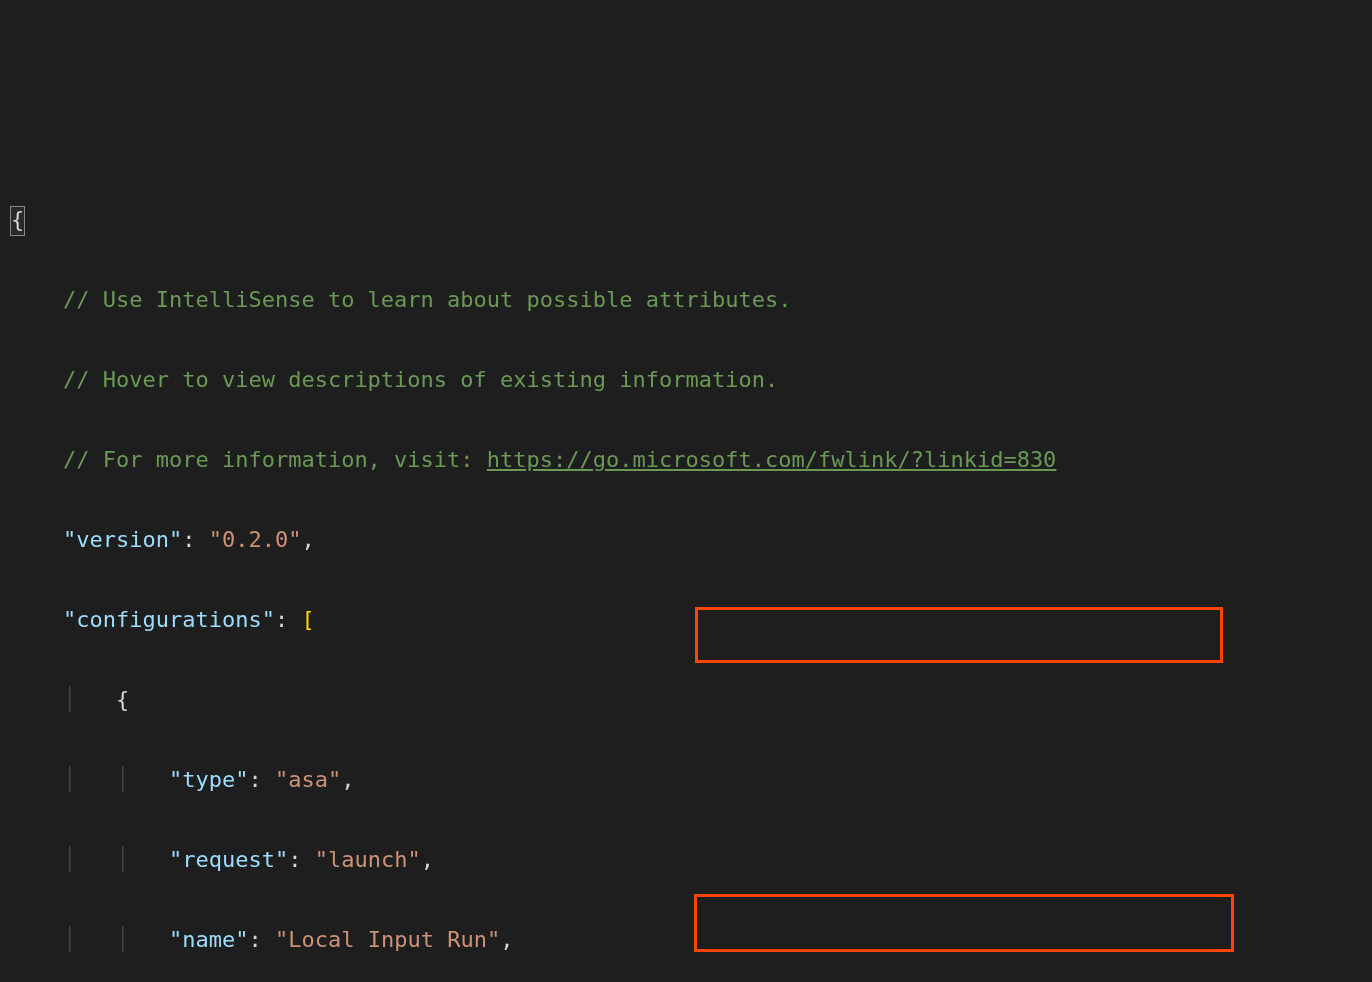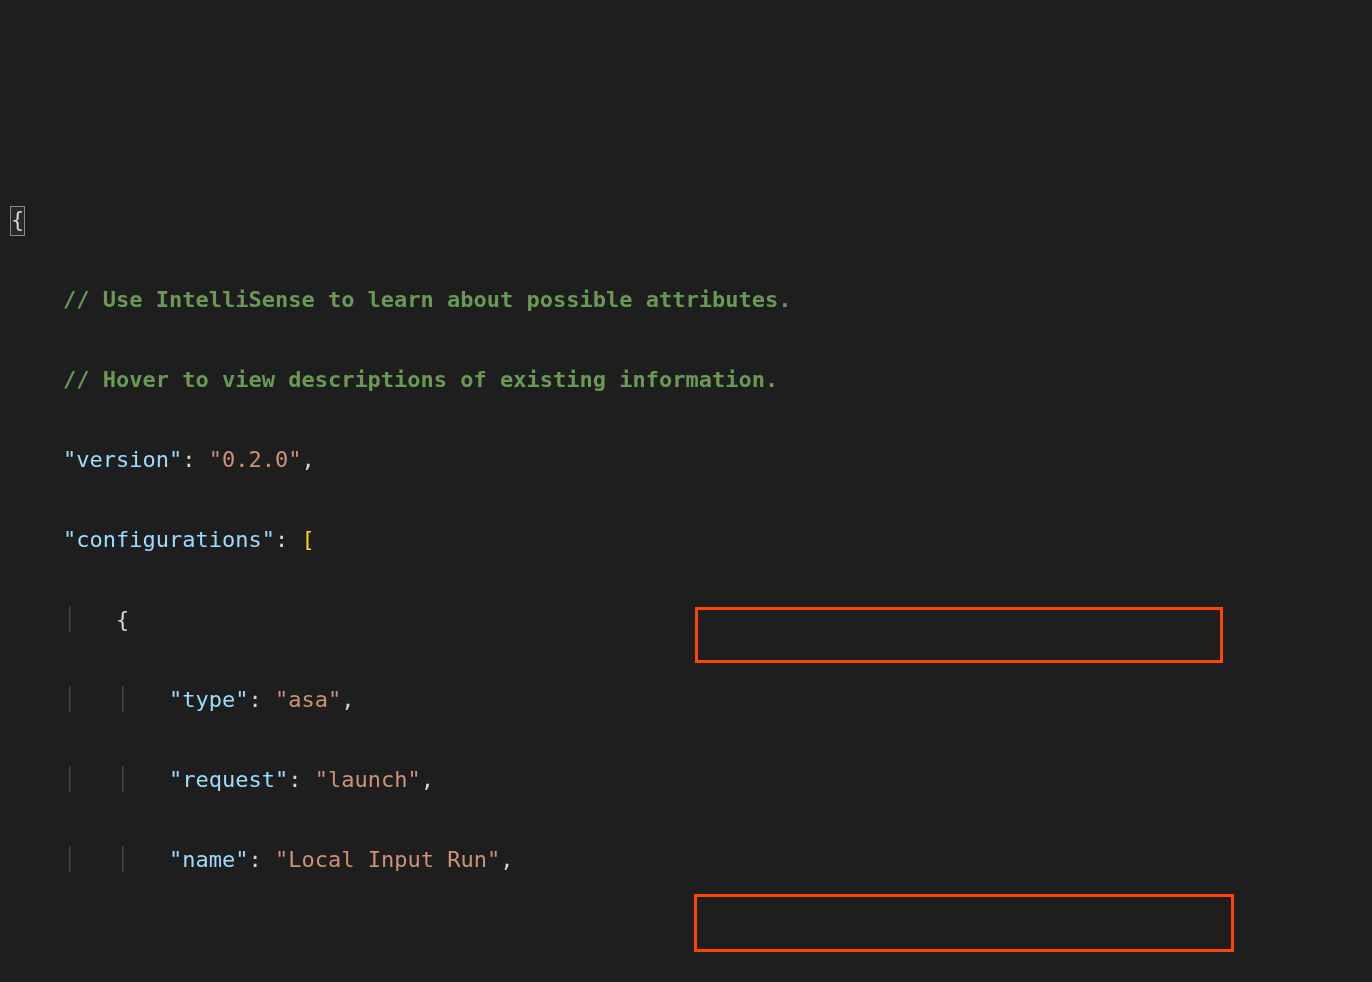--- a/index.html
+++ b/index.html
@@ -15,21 +15,21 @@
     height: 982px;
   }
   .editor {
     padding: 0;
     position: relative;
   }
   .line {
     height: 40px;
     padding-left: 10px;
   }
-  .comment { color: #6a9955; font-weight: bold; }
+  .comment { color: #6a9955; }
   .key { color: #9cdcfe; }
   .string { color: #ce9178; }
   .punct { color: #d4d4d4; }
   .brace { color: #d4d4d4; }
   .bracket-yellow { color: #ffd700; }
   .link { color: #6a9955; text-decoration: underline; }
   .indent-guide {
     color: #404040;
     display: inline;
   }
@@ -51,20 +51,21 @@
 </style>
 </head>
 <body>
 
 
 
 <div class="editor">
 <div class="line"><span class="bracket-match brace">{</span></div>
 <div class="line">    <span class="comment">// Use IntelliSense to learn about possible attributes.</span></div>
 <div class="line">    <span class="comment">// Hover to view descriptions of existing information.</span></div>
+<div class="line">    <span class="comment"><span>// For more information, visit: </span><span class="link">https://go.microsoft.com/fwlink/?linkid=830</span></span></div>
 <div class="line">    <span class="key">"version"</span><span class="punct">: </span><span class="string">"0.2.0"</span><span class="punct">,</span></div>
 <div class="line">    <span class="key">"configurations"</span><span class="punct">: </span><span class="bracket-yellow">[</span></div>
 <div class="line">    <span class="indent-guide">│</span>   <span class="brace">{</span></div>
 <div class="line">    <span class="indent-guide">│</span>   <span class="indent-guide">│</span>   <span class="key">"type"</span><span class="punct">: </span><span class="string">"asa"</span><span class="punct">,</span></div>
 <div class="line">    <span class="indent-guide">│</span>   <span class="indent-guide">│</span>   <span class="key">"request"</span><span class="punct">: </span><span class="string">"launch"</span><span class="punct">,</span></div>
 <div class="line">    <span class="indent-guide">│</span>   <span class="indent-guide">│</span>   <span class="key">"name"</span><span class="punct">: </span><span class="string">"Local Input Run"</span><span class="punct">,</span></div>
 
 
 
 

